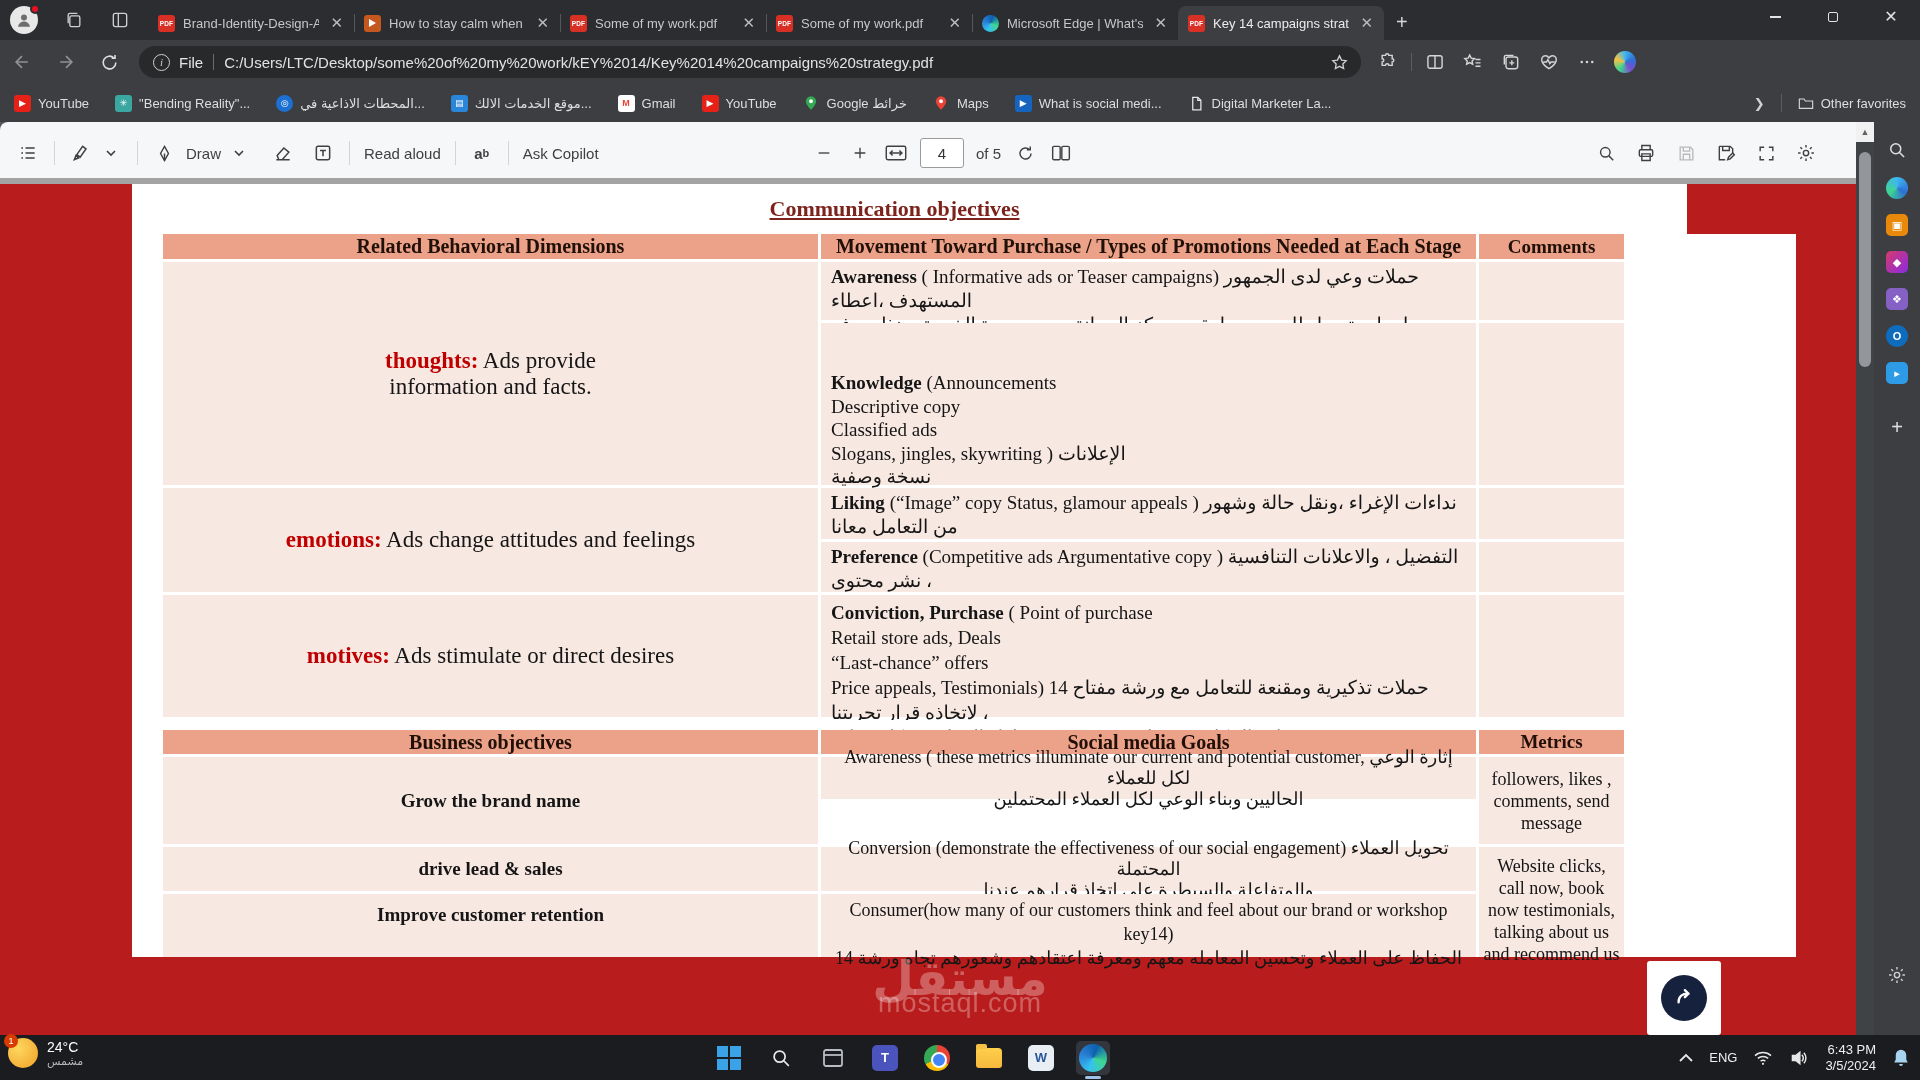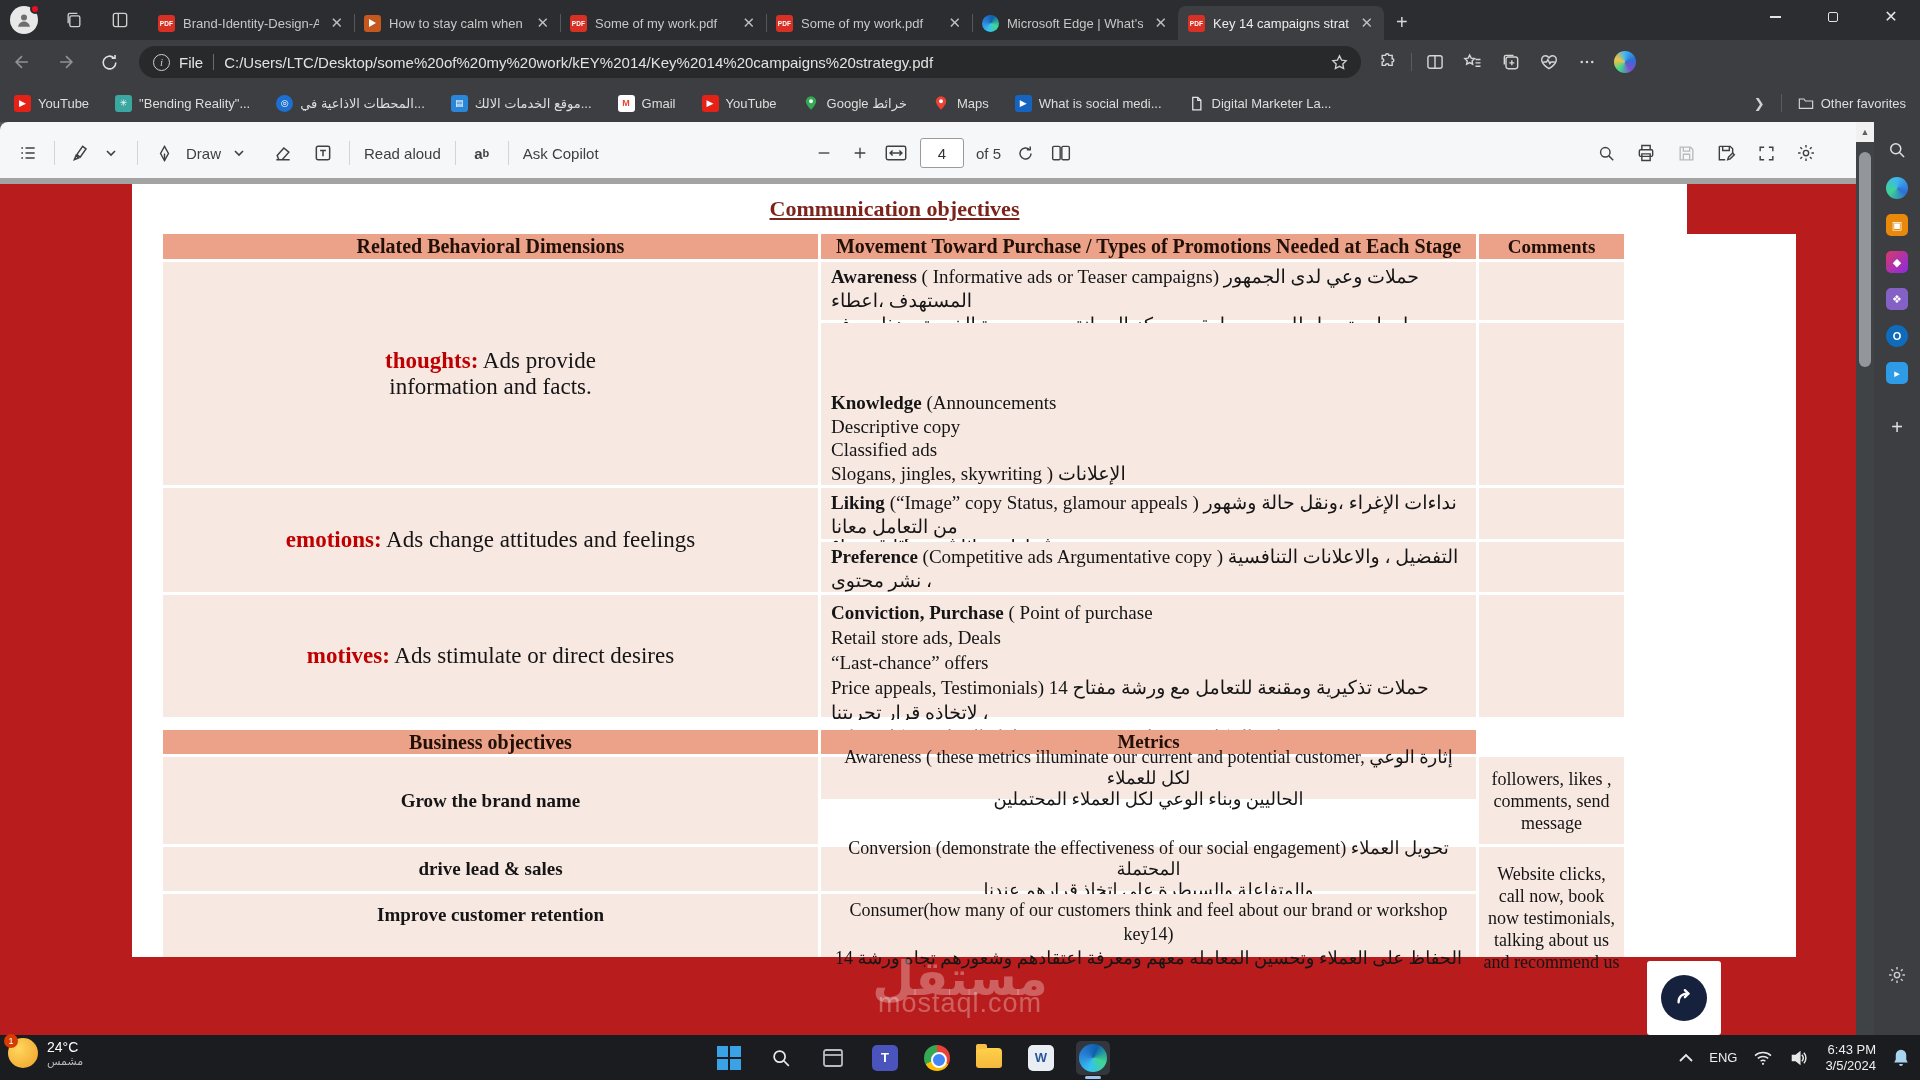--- a/index.html
+++ b/index.html
@@ -493,21 +493,21 @@
               <span class="redlbl">thoughts:</span><span> Ads provide information and facts.</span>
             </div>
           </div>
 
           <div class="cell c-body" style="grid-row:2;grid-column:2">
             <div><span class="boldword">Awareness</span><span> ( Informative ads or Teaser campaigns)  حملات وعي لدى الجمهور المستهدف ،اعطاء</span></div>
             <div>معلومات توصل للجمهور ما يقدم مركز الصيانة ومدى جودة الخدمة ، هذا سوف يلاحظ من جودة المكان وطريقة الشغل</div>
           </div>
           <div class="cell" style="grid-row:2;grid-column:3"></div>
 
-          <div class="cell c-body tall" style="grid-row:3;grid-column:2;padding-top:68px">
+          <div class="cell c-body tall" style="grid-row:3;grid-column:2;padding-top:48px">
             <div><span class="boldword">Knowledge</span><span> (Announcements</span></div>
             <div>Descriptive copy</div>
             <div>Classified ads</div>
             <div>Slogans, jingles, skywriting ) الإعلانات</div>
             <div>نسخة وصفية</div>
             <div>الإعلانات المبوبة</div>
             <div>شعارات ، أناشيد ، كتابة سماء</div>
           </div>
           <div class="cell" style="grid-row:3;grid-column:3"></div>
 
@@ -537,35 +537,36 @@
             <div>Retail store ads, Deals</div>
             <div>“Last-chance” offers</div>
             <div>Price appeals, Testimonials)  حملات تذكيرية ومقنعة للتعامل مع ورشة مفتاح 14 لاتخاذه قرار تجربتنا ،</div>
             <div>وزيارة المكان ، وعمل عروض ، ونشر اراء العملاء بشكل جذاب</div>
           </div>
           <div class="cell" style="grid-row:6;grid-column:3"></div>
 
           <div class="wspacer" style="grid-row:7"></div>
 
           <div class="hcell" style="grid-row:8">Business objectives</div>
+          <div class="hcell" style="grid-row:8">Social media Goals</div>
           <div class="hcell" style="grid-row:8;font-size:19px">Metrics</div>
 
           <div class="cell c-center objname" style="grid-row:9/span 2;grid-column:1">Grow the brand name</div>
           <div class="cell c-center smgoal" style="grid-row:9;grid-column:2">
             <div>Awareness ( these metrics illuminate our current and potential customer,  إثارة الوعي لكل للعملاء</div>
             <div>الحاليين وبناء الوعي لكل العملاء المحتملين</div>
           </div>
           <div class="cell c-center metricscell" style="grid-row:9/span 2;grid-column:3">followers, likes , comments, send message</div>
 
           <div class="cell c-center objname" style="grid-row:11;grid-column:1">drive lead &amp; sales</div>
           <div class="cell c-center smgoal" style="grid-row:11;grid-column:2">
             <div>Conversion (demonstrate the effectiveness of our social engagement)  تحويل العملاء المحتملة</div>
             <div>والمتفاعلة والسيطرة على اتخاذ قرارهم عندنا</div>
           </div>
-          <div class="cell c-center metricscell" style="grid-row:11/span 2;grid-column:3;align-items:center;justify-content:flex-start;padding-top:16px">Website clicks, call now, book now testimonials, talking about us and recommend us</div>
+          <div class="cell c-center metricscell" style="grid-row:11/span 2;grid-column:3;align-items:center;justify-content:flex-start;padding-top:8px">Website clicks, call now, book now testimonials, talking about us and recommend us</div>
 
           <div class="cell c-center objname" style="grid-row:12;grid-column:1;justify-content:flex-start;padding-top:10px">Improve customer retention</div>
           <div class="cell c-center smgoal" style="grid-row:12;grid-column:2;justify-content:flex-start;padding-top:4px;line-height:24px">
             <div>Consumer(how many of our customers think and feel about our brand or workshop key14)</div>
             <div>الحفاظ على العملاء وتحسين المعامله معهم ومعرفة اعتقادهم وشعورهم تجاه ورشة 14</div>
           </div>
         </div>
       </div>
 
       <div class="wmark">

